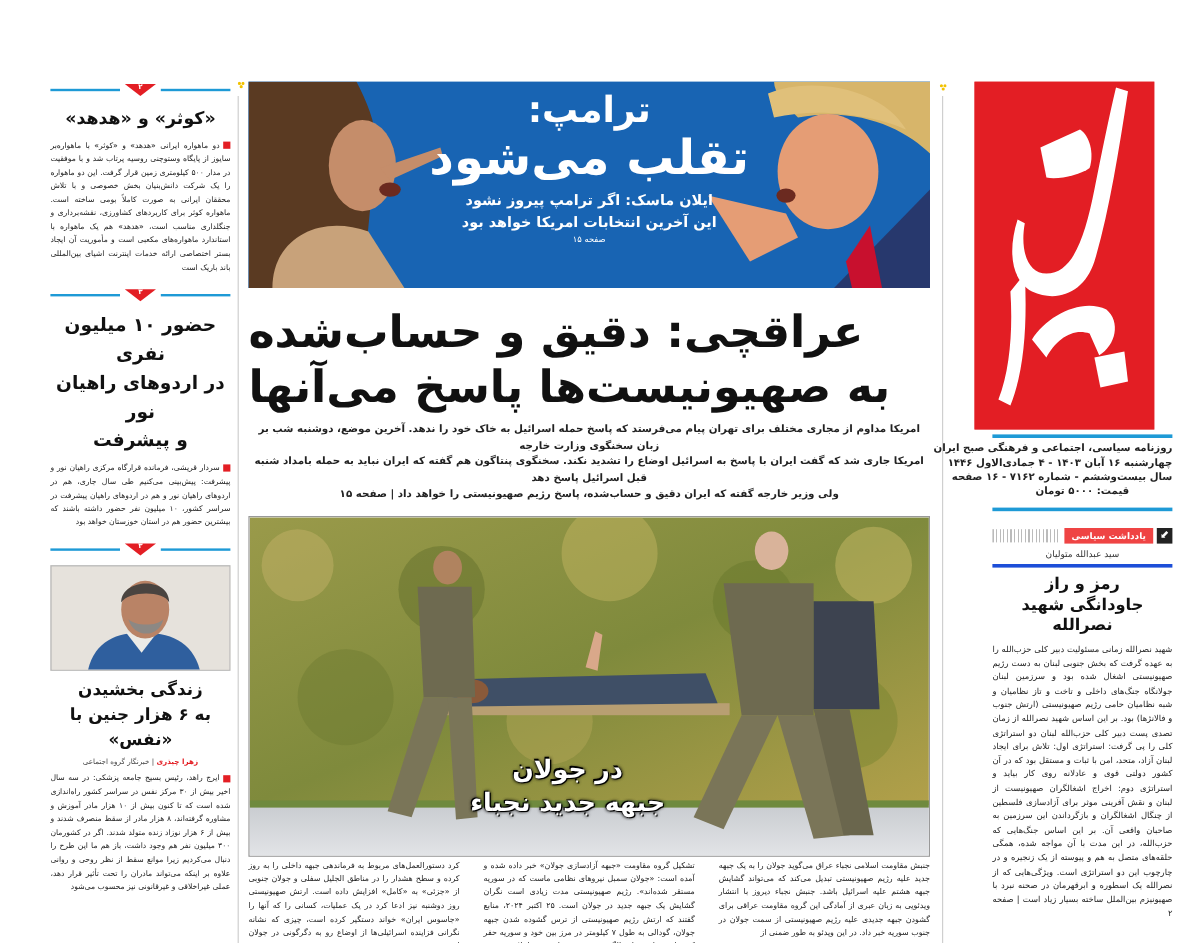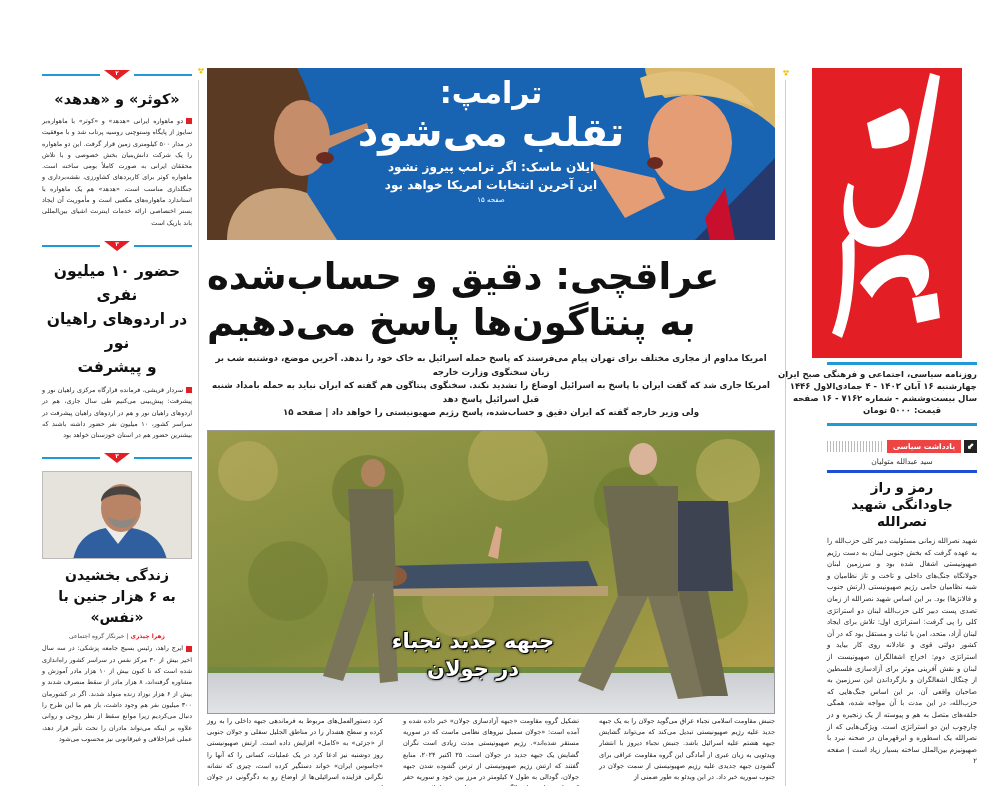--- a/index.html
+++ b/index.html
@@ -155,21 +155,21 @@
         <div class="banner-sub">
           <div>ایلان ماسک: اگر ترامپ پیروز نشود</div>
           <div>این آخرین انتخابات امریکا خواهد بود</div>
         </div>
         <div class="banner-page">صفحه ۱۵</div>
       </div>
     </div>
 
     <div class="main-head">
       <div class="line">عراقچی: دقیق و حساب‌شده</div>
-      <div class="line">به پنتاگون‌ها پاسخ می‌دهیم</div>
+      <div class="line">به صهیونیست‌ها پاسخ می‌آنها</div>
     </div>
     <div class="lead">
       <div>امریکا مداوم از مجاری مختلف برای تهران پیام می‌فرستد که پاسخ حمله اسرائیل به خاک خود را ندهد. آخرین موضع، دوشنبه شب بر زبان سخنگوی وزارت خارجه</div>
       <div>امریکا جاری شد که گفت ایران با پاسخ به اسرائیل اوضاع را تشدید نکند. سخنگوی پنتاگون هم گفته که ایران نباید به حمله بامداد شنبه قبل اسرائیل پاسخ دهد</div>
       <div>ولی وزیر خارجه گفته که ایران دقیق و حساب‌شده، پاسخ رژیم صهیونیستی را خواهد داد | صفحه ۱۵</div>
     </div>
 
     <div class="photo">
       <svg width="568" height="284" viewBox="0 0 568 284">
         <defs>
@@ -208,22 +208,22 @@
         <path d="M165 150 L185 150 L190 250 L172 252 Z" fill="#7a7558"></path>
 
         <ellipse cx="435" cy="28" rx="14" ry="16" fill="#d9b39a"></ellipse>
         <path d="M395 55 L470 55 L470 165 L410 165 Z" fill="#6e6a50"></path>
         <path d="M470 70 L520 70 L525 160 L470 160 Z" fill="#3d4350"></path>
         <path d="M410 165 L440 165 L395 260 L370 250 Z" fill="#7a7558"></path>
         <path d="M440 165 L480 165 L500 265 L470 268 Z" fill="#7a7558"></path>
         <path d="M470 160 L500 160 L520 265 L495 265 Z" fill="#6a664d"></path>
       </svg>
       <div class="photo-caption">
+        <div>در جولان</div>
         <div>جبهه جدید نجباء</div>
-        <div>در جولان</div>
       </div>
     </div>
 
     <div class="bottom-cols">
       <div class="bcol">جنبش مقاومت اسلامی نجباء عراق می‌گوید جولان را به یک جبهه جدید علیه رژیم صهیونیستی تبدیل می‌کند که می‌تواند گشایش جبهه هشتم علیه اسرائیل باشد. جنبش نجباء دیروز با انتشار ویدئویی به زبان عبری از آمادگی این گروه مقاومت عراقی برای گشودن جبهه جدیدی علیه رژیم صهیونیستی از سمت جولان در جنوب سوریه خبر داد. در این ویدئو به طور ضمنی از</div>
       <div class="bcol">تشکیل گروه مقاومت «جبهه آزادسازی جولان» خبر داده شده و آمده است: «جولان سمبل نیروهای نظامی ماست که در سوریه مستقر شده‌اند». رژیم صهیونیستی مدت زیادی است نگران گشایش یک جبهه جدید در جولان است. ۲۵ اکتبر ۲۰۲۴، منابع گفتند که ارتش رژیم صهیونیستی از ترس گشوده شدن جبهه جولان، گودالی به طول ۷ کیلومتر در مرز بین خود و سوریه حفر کرده است. ارتش اشغالگر همچنین شنبه این هفته اعلام</div>
       <div class="bcol">کرد دستورالعمل‌های مربوط به فرماندهی جبهه داخلی را به روز کرده و سطح هشدار را در مناطق الجلیل سفلی و جولان جنوبی از «جزئی» به «کامل» افزایش داده است. ارتش صهیونیستی روز دوشنبه نیز ادعا کرد در یک عملیات، کسانی را که آنها را «جاسوس ایران» خواند دستگیر کرده است، چیزی که نشانه نگرانی فزاینده اسرائیلی‌ها از اوضاع رو به دگرگونی در جولان است.</div>
     </div>
   </div>
 

